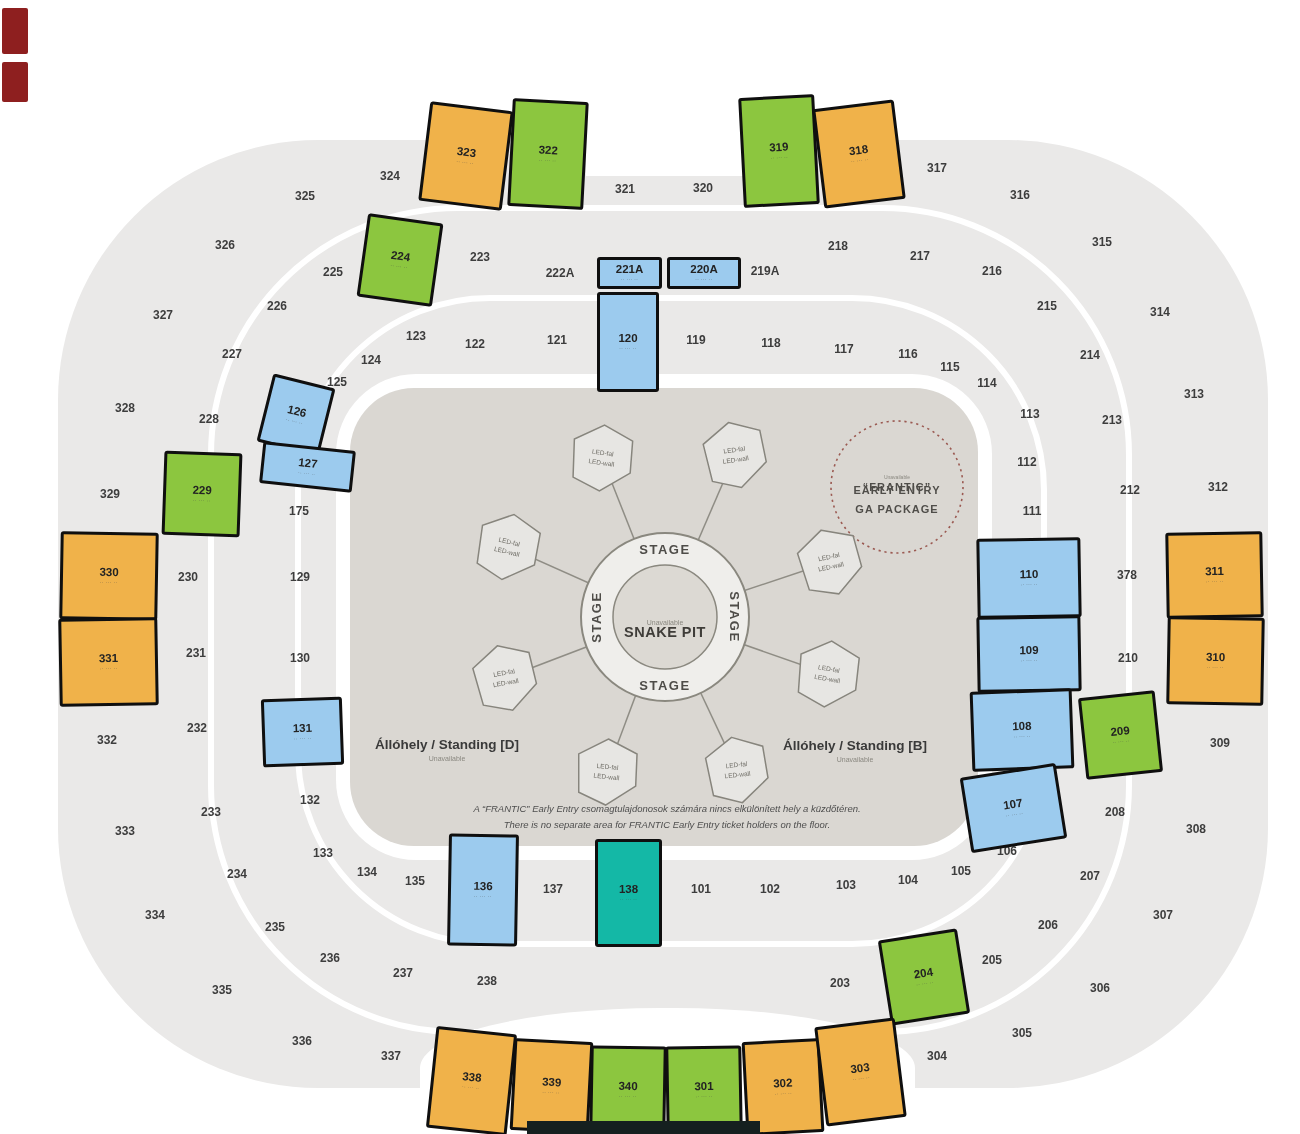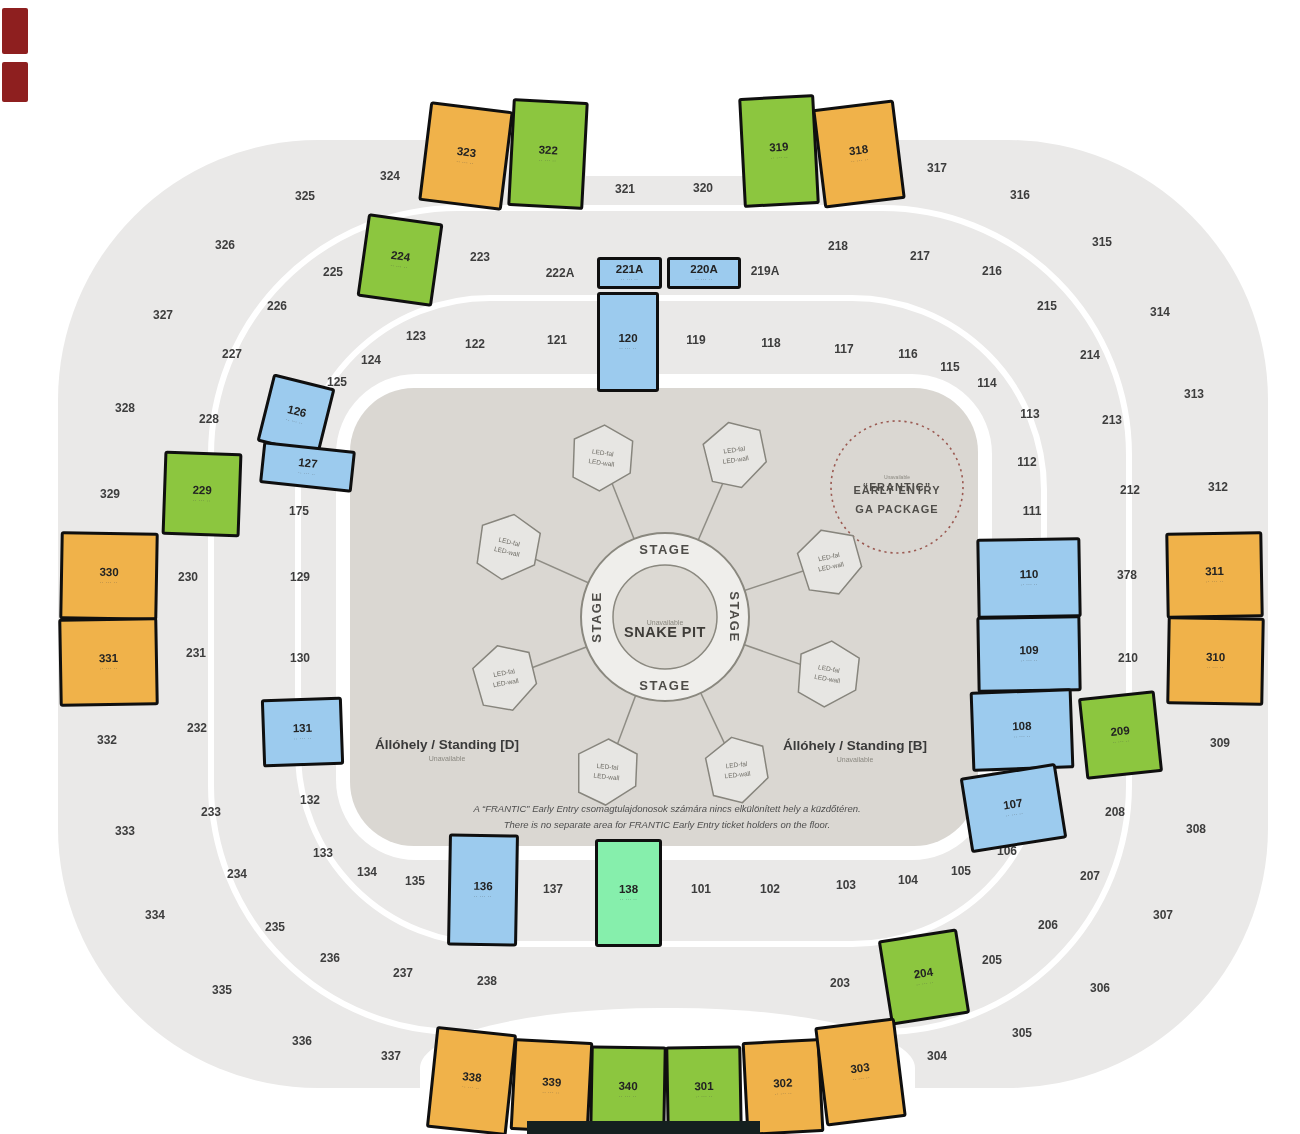--- a/index.html
+++ b/index.html
@@ -338,21 +338,21 @@
         <div class="csub">·· ··· ··</div>
       </div>
       <div class="csec" style="left: 262px; top: 698px; width: 81px; height: 68px; transform: rotate(-2deg); background: rgb(156, 203, 238);">
         <div class="cnum">131</div>
         <div class="csub">·· ··· ··</div>
       </div>
       <div class="csec" style="left: 448px; top: 834px; width: 70px; height: 112px; transform: rotate(1deg); background: rgb(156, 203, 238);">
         <div class="cnum">136</div>
         <div class="csub">·· ··· ··</div>
       </div>
-      <div class="csec" style="left: 595px; top: 839px; width: 67px; height: 108px; transform: rotate(0deg); background: #86efac;">
+      <div class="csec" style="left: 595px; top: 839px; width: 67px; height: 108px; transform: rotate(0deg); background: #14b8a6;">
         <div class="cnum">138</div>
         <div class="csub">·· ··· ··</div>
       </div>
       <div class="csec" style="left: 977px; top: 538px; width: 104px; height: 80px; transform: rotate(-1deg); background: rgb(156, 203, 238);">
         <div class="cnum">110</div>
         <div class="csub">·· ··· ··</div>
       </div>
       <div class="csec" style="left: 977px; top: 616px; width: 104px; height: 76px; transform: rotate(-1deg); background: rgb(156, 203, 238);">
         <div class="cnum">109</div>
         <div class="csub">·· ··· ··</div>

